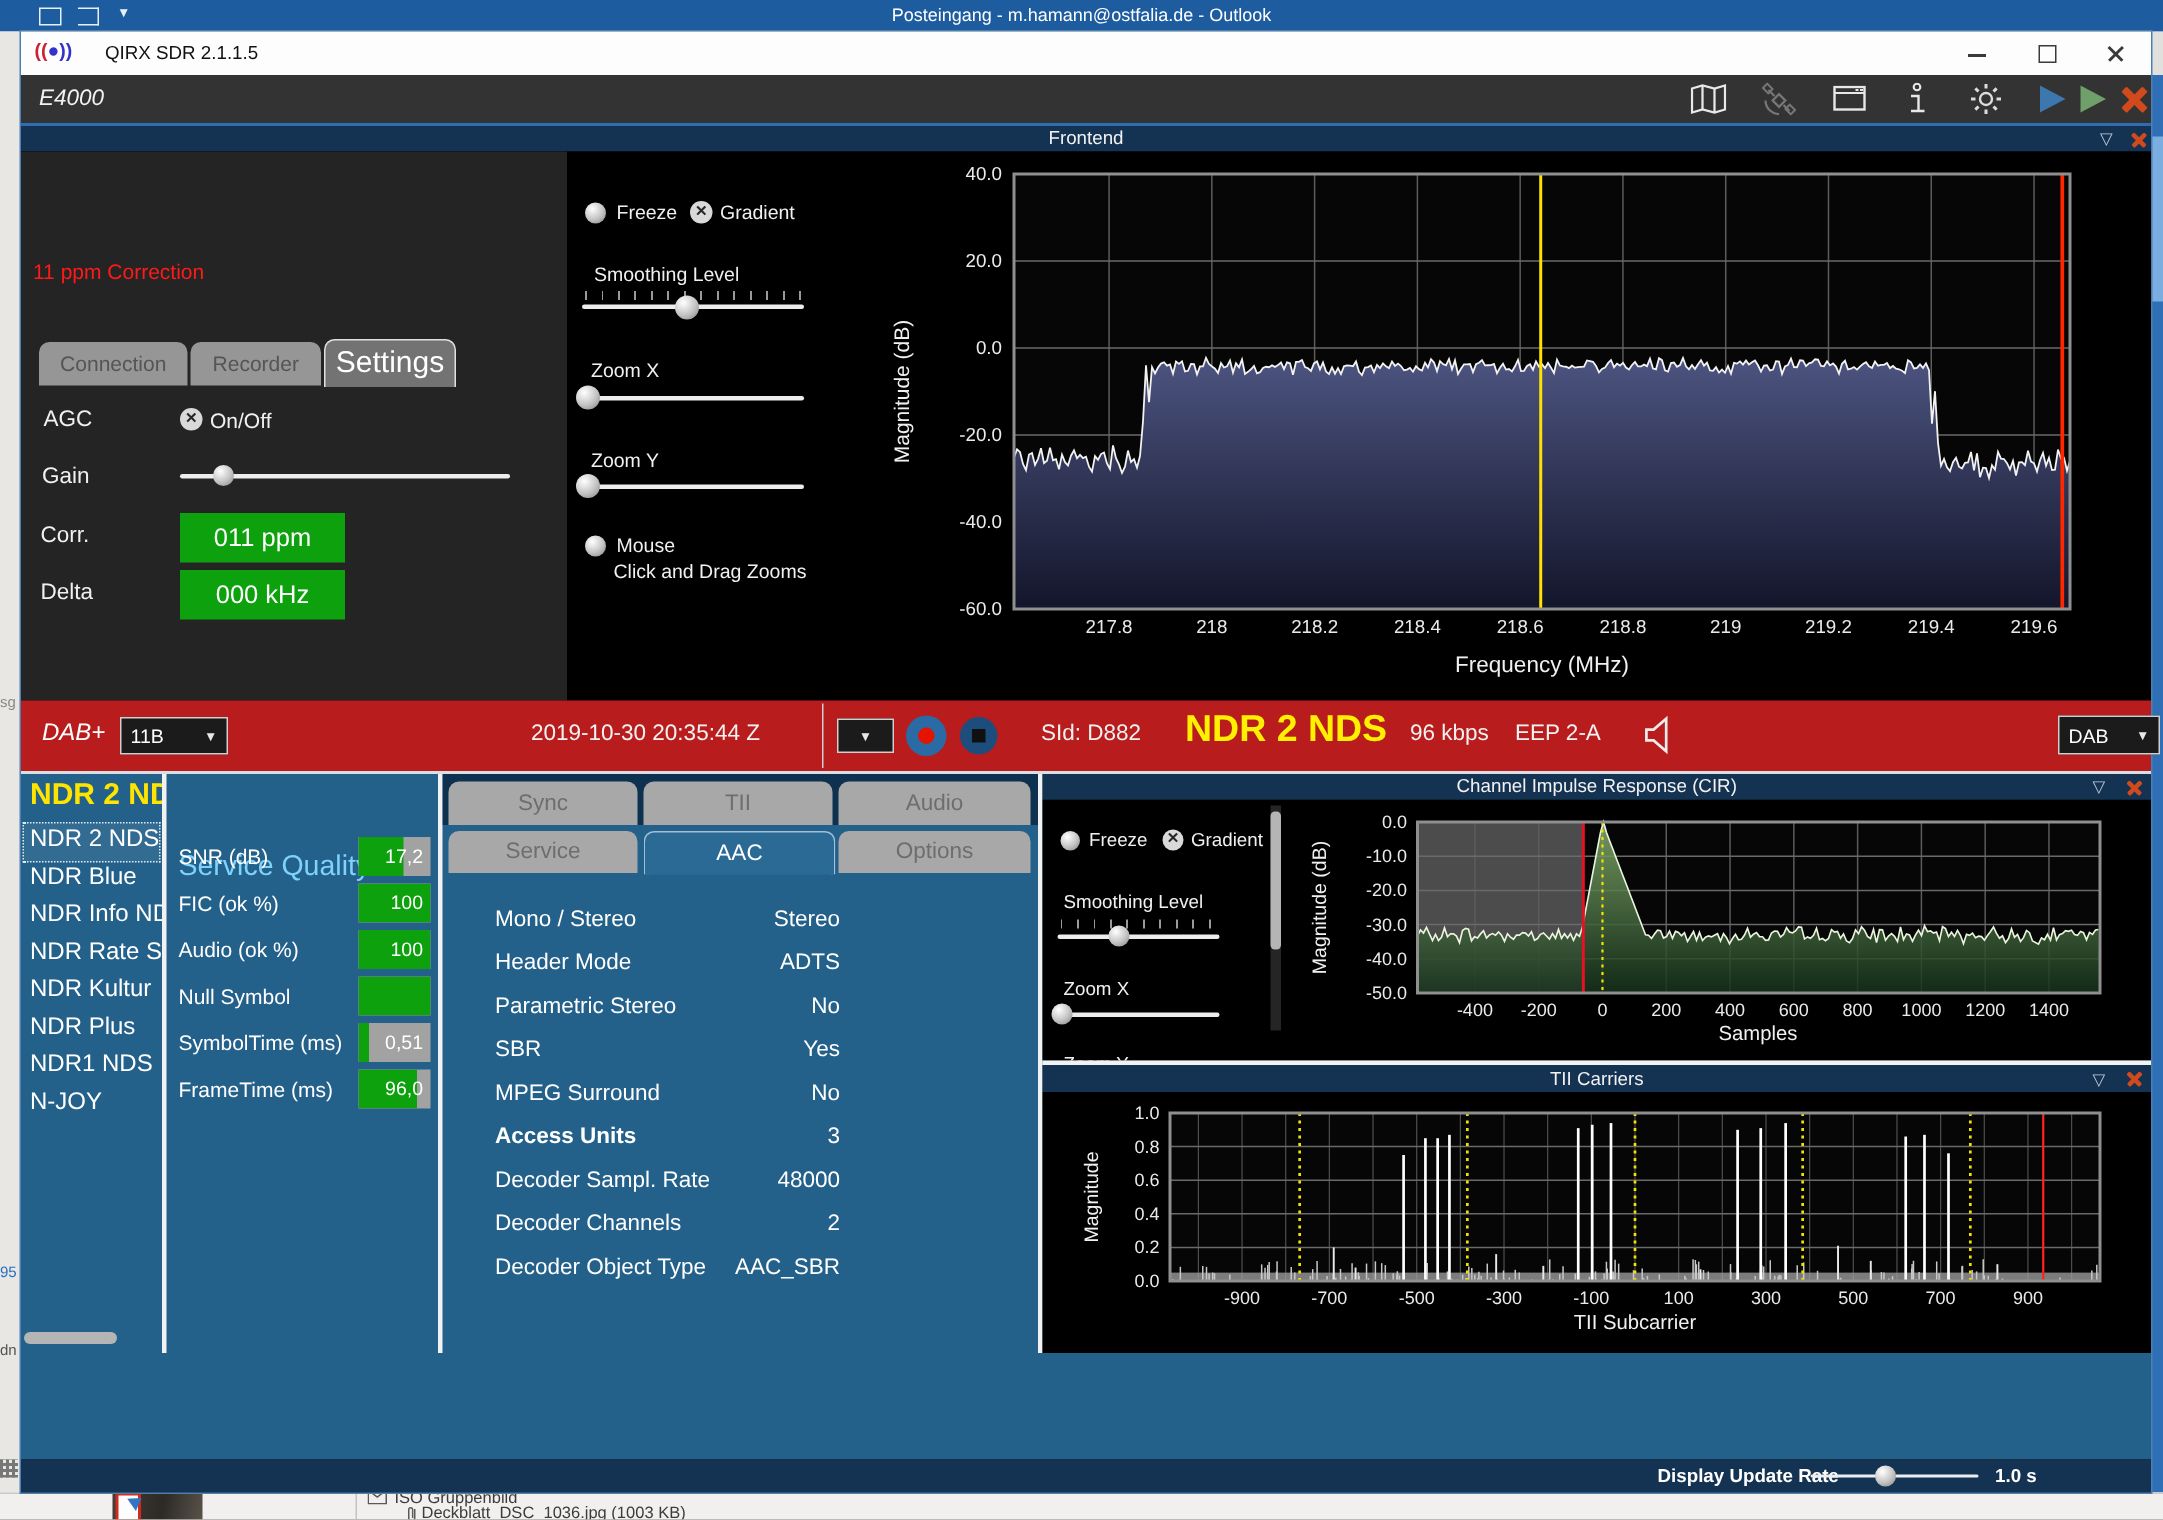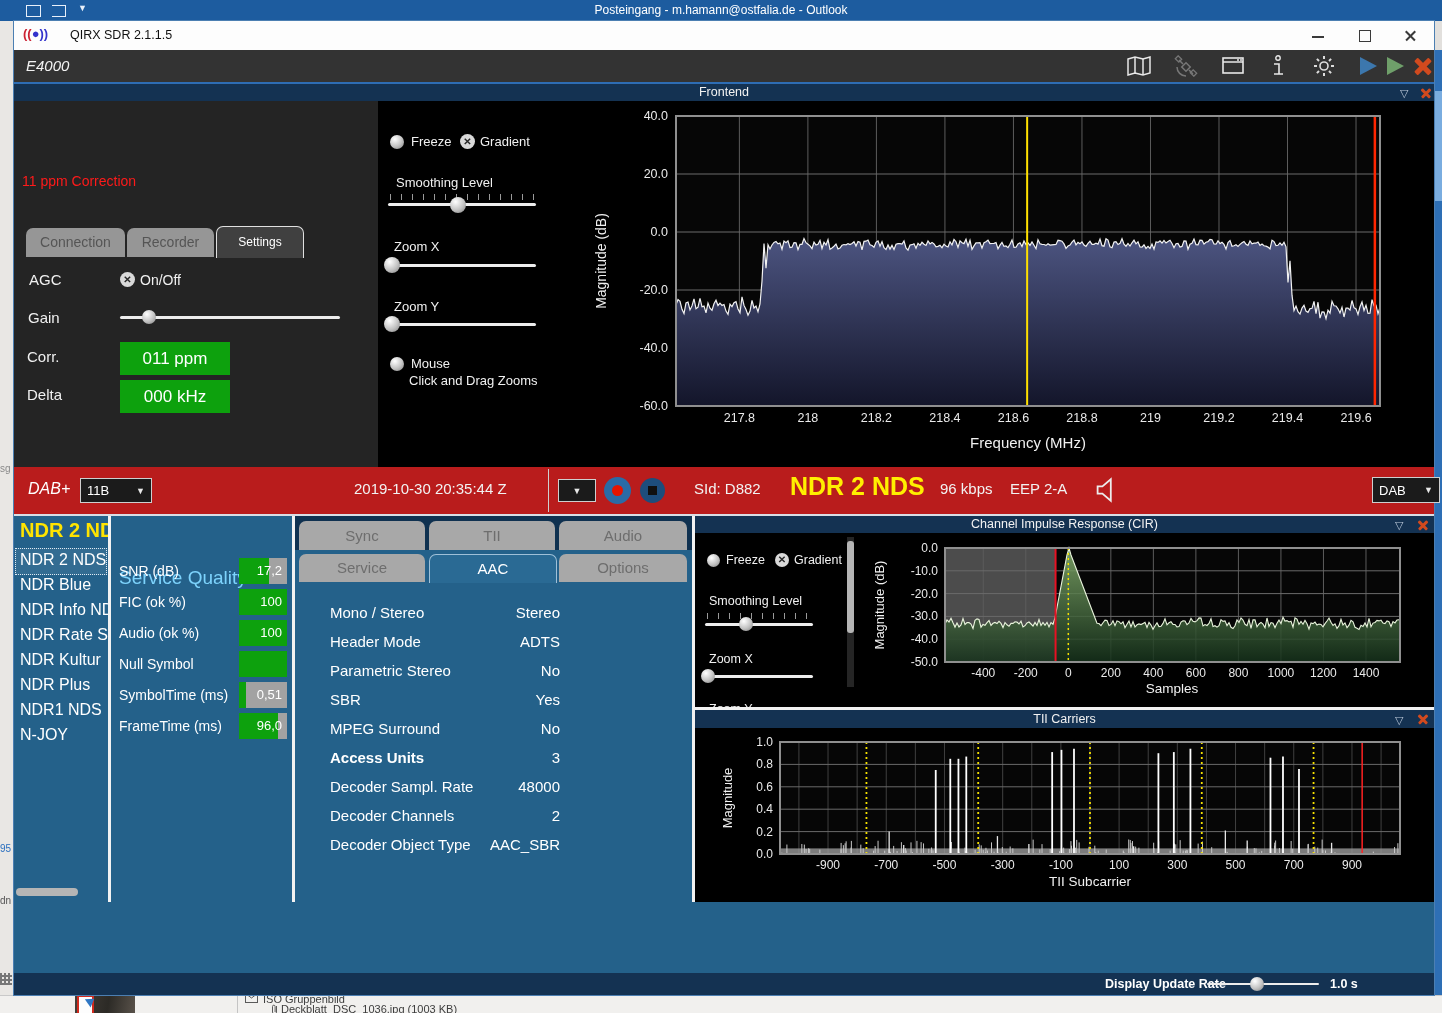--- a/index.html
+++ b/index.html
@@ -136,21 +136,21 @@
 
     <div class="abs" style="left:0;top:80px;width:1420px;height:366px;background:#000;">
 
       <div class="abs" style="left:0;top:0;width:364px;height:366px;background:#242424;">
         <div class="abs txt" style="left:8px;top:72px;color:#ff1a1a;font-size:14px;">11 ppm Correction</div>
 
         <div class="tab" style="left:12px;top:127px;width:99px;height:29px;background:#969696;color:#555;font-size:14px;line-height:29px;">
           <span>Connection</span></div>
         <div class="tab" style="left:113px;top:127px;width:87px;height:29px;background:#969696;color:#555;font-size:14px;line-height:29px;">
           <span>Recorder</span></div>
-        <div class="tab" style="left:202px;top:125px;width:86px;height:31px;background:#404040;color:#fff;font-size:12px;line-height:31px;border:1px solid #e0e0e0;border-bottom:none;">
+        <div class="tab" style="left:202px;top:125px;width:86px;height:31px;background:#737373;color:#fff;font-size:20px;line-height:31px;border:1px solid #e0e0e0;border-bottom:none;">
           <span>Settings</span></div>
 
         <div class="abs txt" style="left:15px;top:170px;color:#f0f0f0;font-size:15px;">AGC</div>
         <div class="cx" style="left:106px;top:171px;">✕</div>
         <div class="abs txt" style="left:126px;top:171px;color:#f0f0f0;font-size:14px;">On/Off</div>
 
         <div class="abs txt" style="left:14px;top:208px;color:#f0f0f0;font-size:15px;">Gain</div>
         <div class="sline" style="left:106px;top:215px;width:220px;"></div>
         <div class="sphere" style="left:128px;top:209px;"></div>
 

